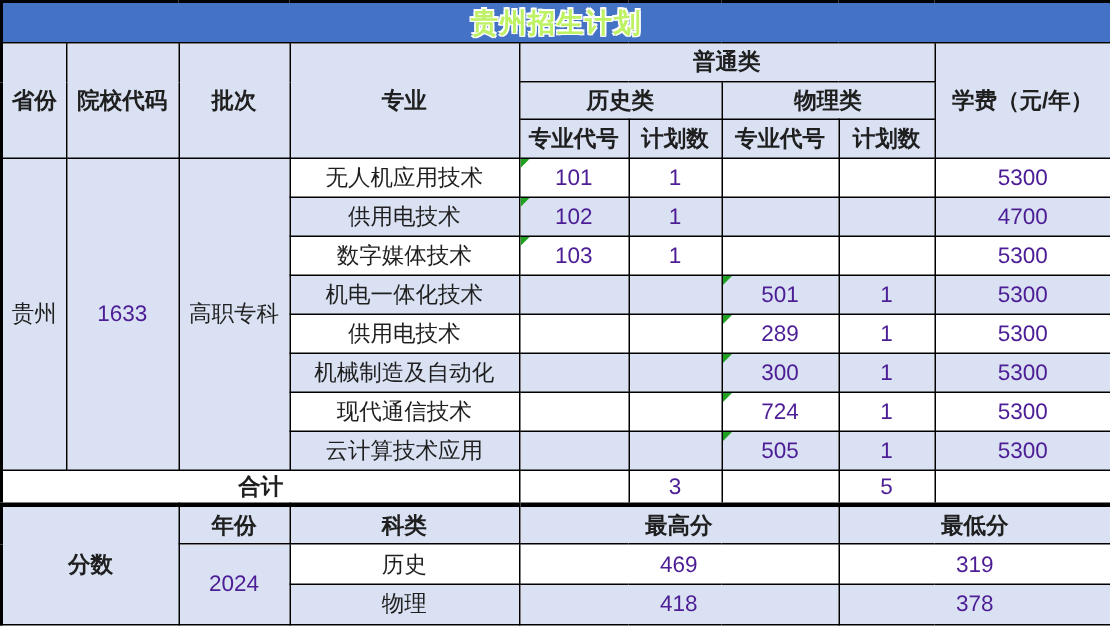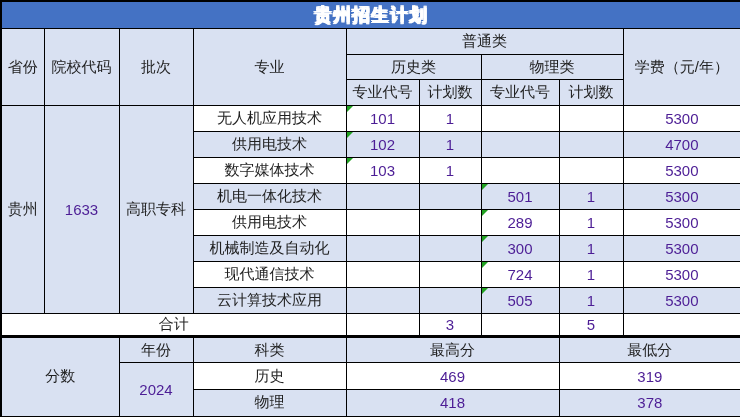--- a/index.html
+++ b/index.html
@@ -1,26 +1,26 @@
 <!DOCTYPE html>
 <html><head>
 <meta charset="utf-8">
 <style>
   html,body{margin:0;padding:0;background:#ffffff;}
   body{font-family:"Liberation Sans","DejaVu Sans",sans-serif;}
   .sheet{width:740px;height:417px;box-sizing:border-box;}
   table{width:740px;table-layout:fixed;border-collapse:collapse;border:2px solid #000;}
   td{border:1px solid #000;text-align:center;vertical-align:middle;
      font-size:15px;color:#1f1f1f;padding:0;overflow:hidden;white-space:nowrap;}
-  .title-cell{background:#4472C4;height:26px;font-size:18px;font-weight:normal;
-     letter-spacing:1px;color:#ffffff;
+  .title-cell{background:#4472C4;height:26px;font-size:18px;font-weight:bold;
+     letter-spacing:1px;color:#bef264;
      text-shadow:-1px -1px 0 #fff,1px -1px 0 #fff,-1px 1px 0 #fff,1px 1px 0 #fff,0 1px 0 #fff,0 -1px 0 #fff;}
   .blue{background:#D9E1F2;}
   .white{background:#ffffff;}
-  .bold{font-weight:normal;}
+  .bold{font-weight:bold;}
   .h-r1{height:26px;} .h-r2{height:25px;} .h-r3{height:26px;}
   .body-row{height:26px;}
   .total-row{height:23px;padding-left:20px;}
   .total-row td{border-bottom:3px solid #000;}
   .score-head{height:26px;}
   .score-row{height:27px;}
   .rel{position:relative;}
   .tri{position:absolute;top:0;left:0;width:0;height:0;display:block;
        border-top:6px solid #21A121;border-right:6px solid transparent;}
   .num{color:#4c1d95;}

